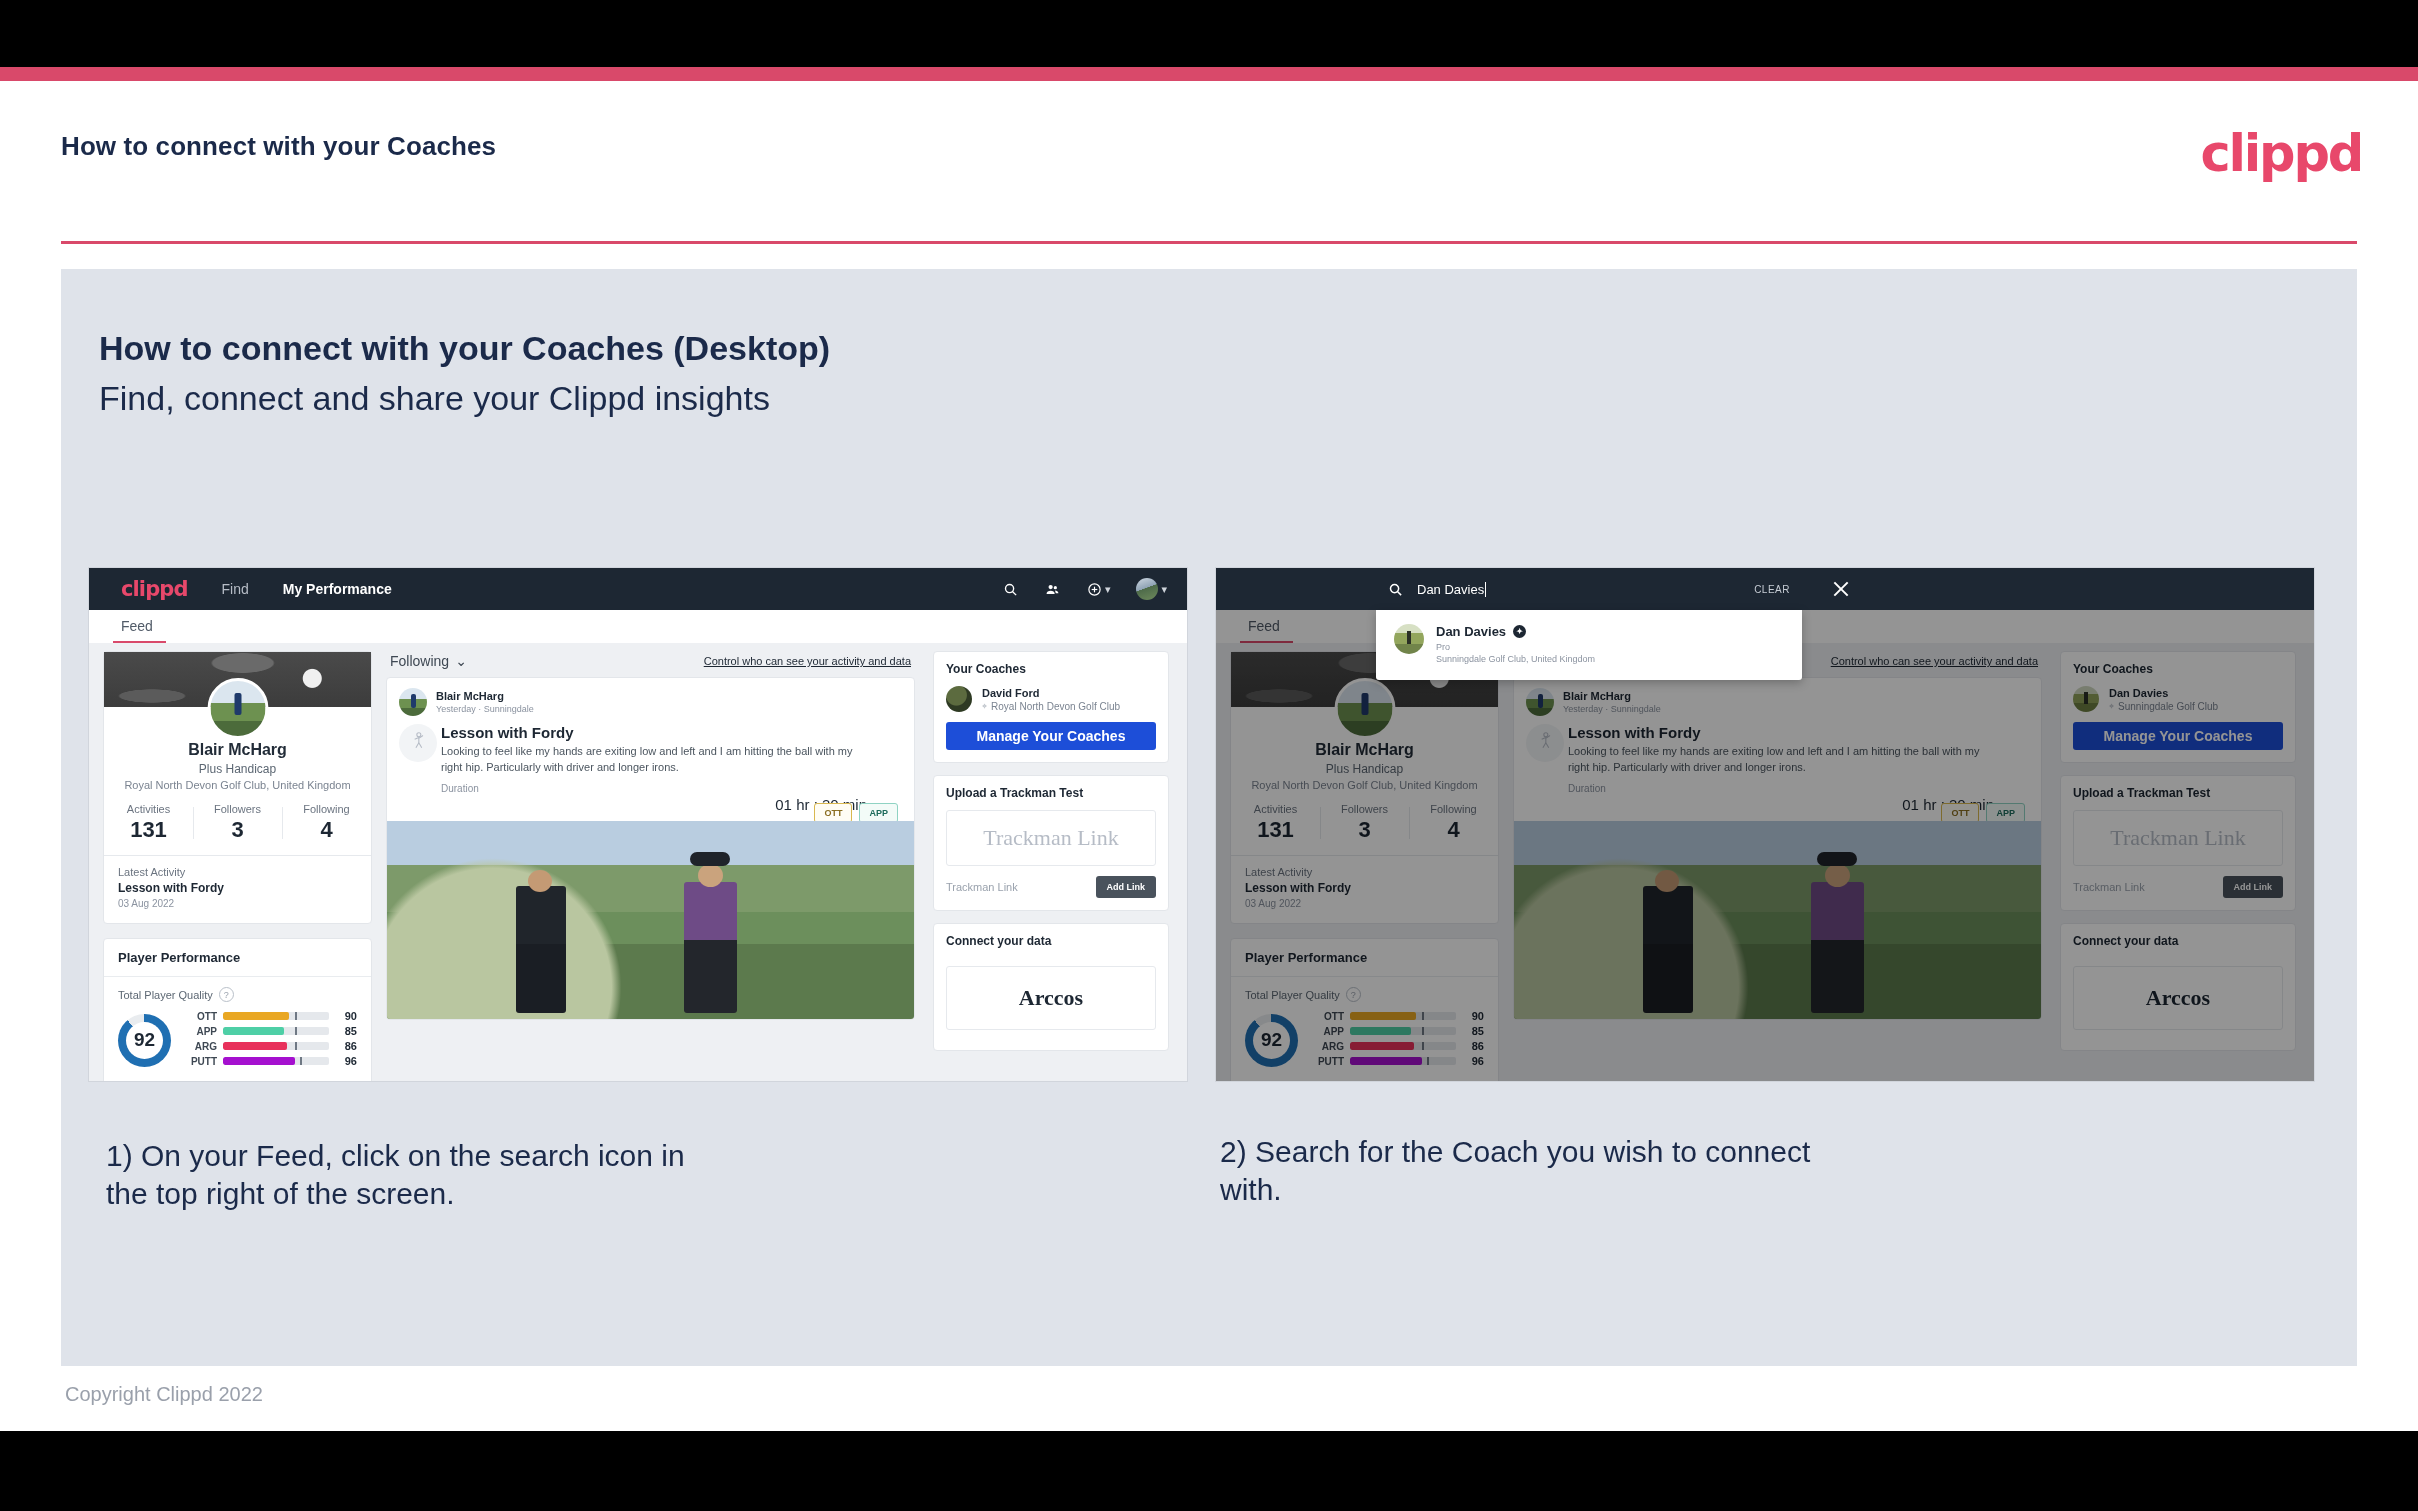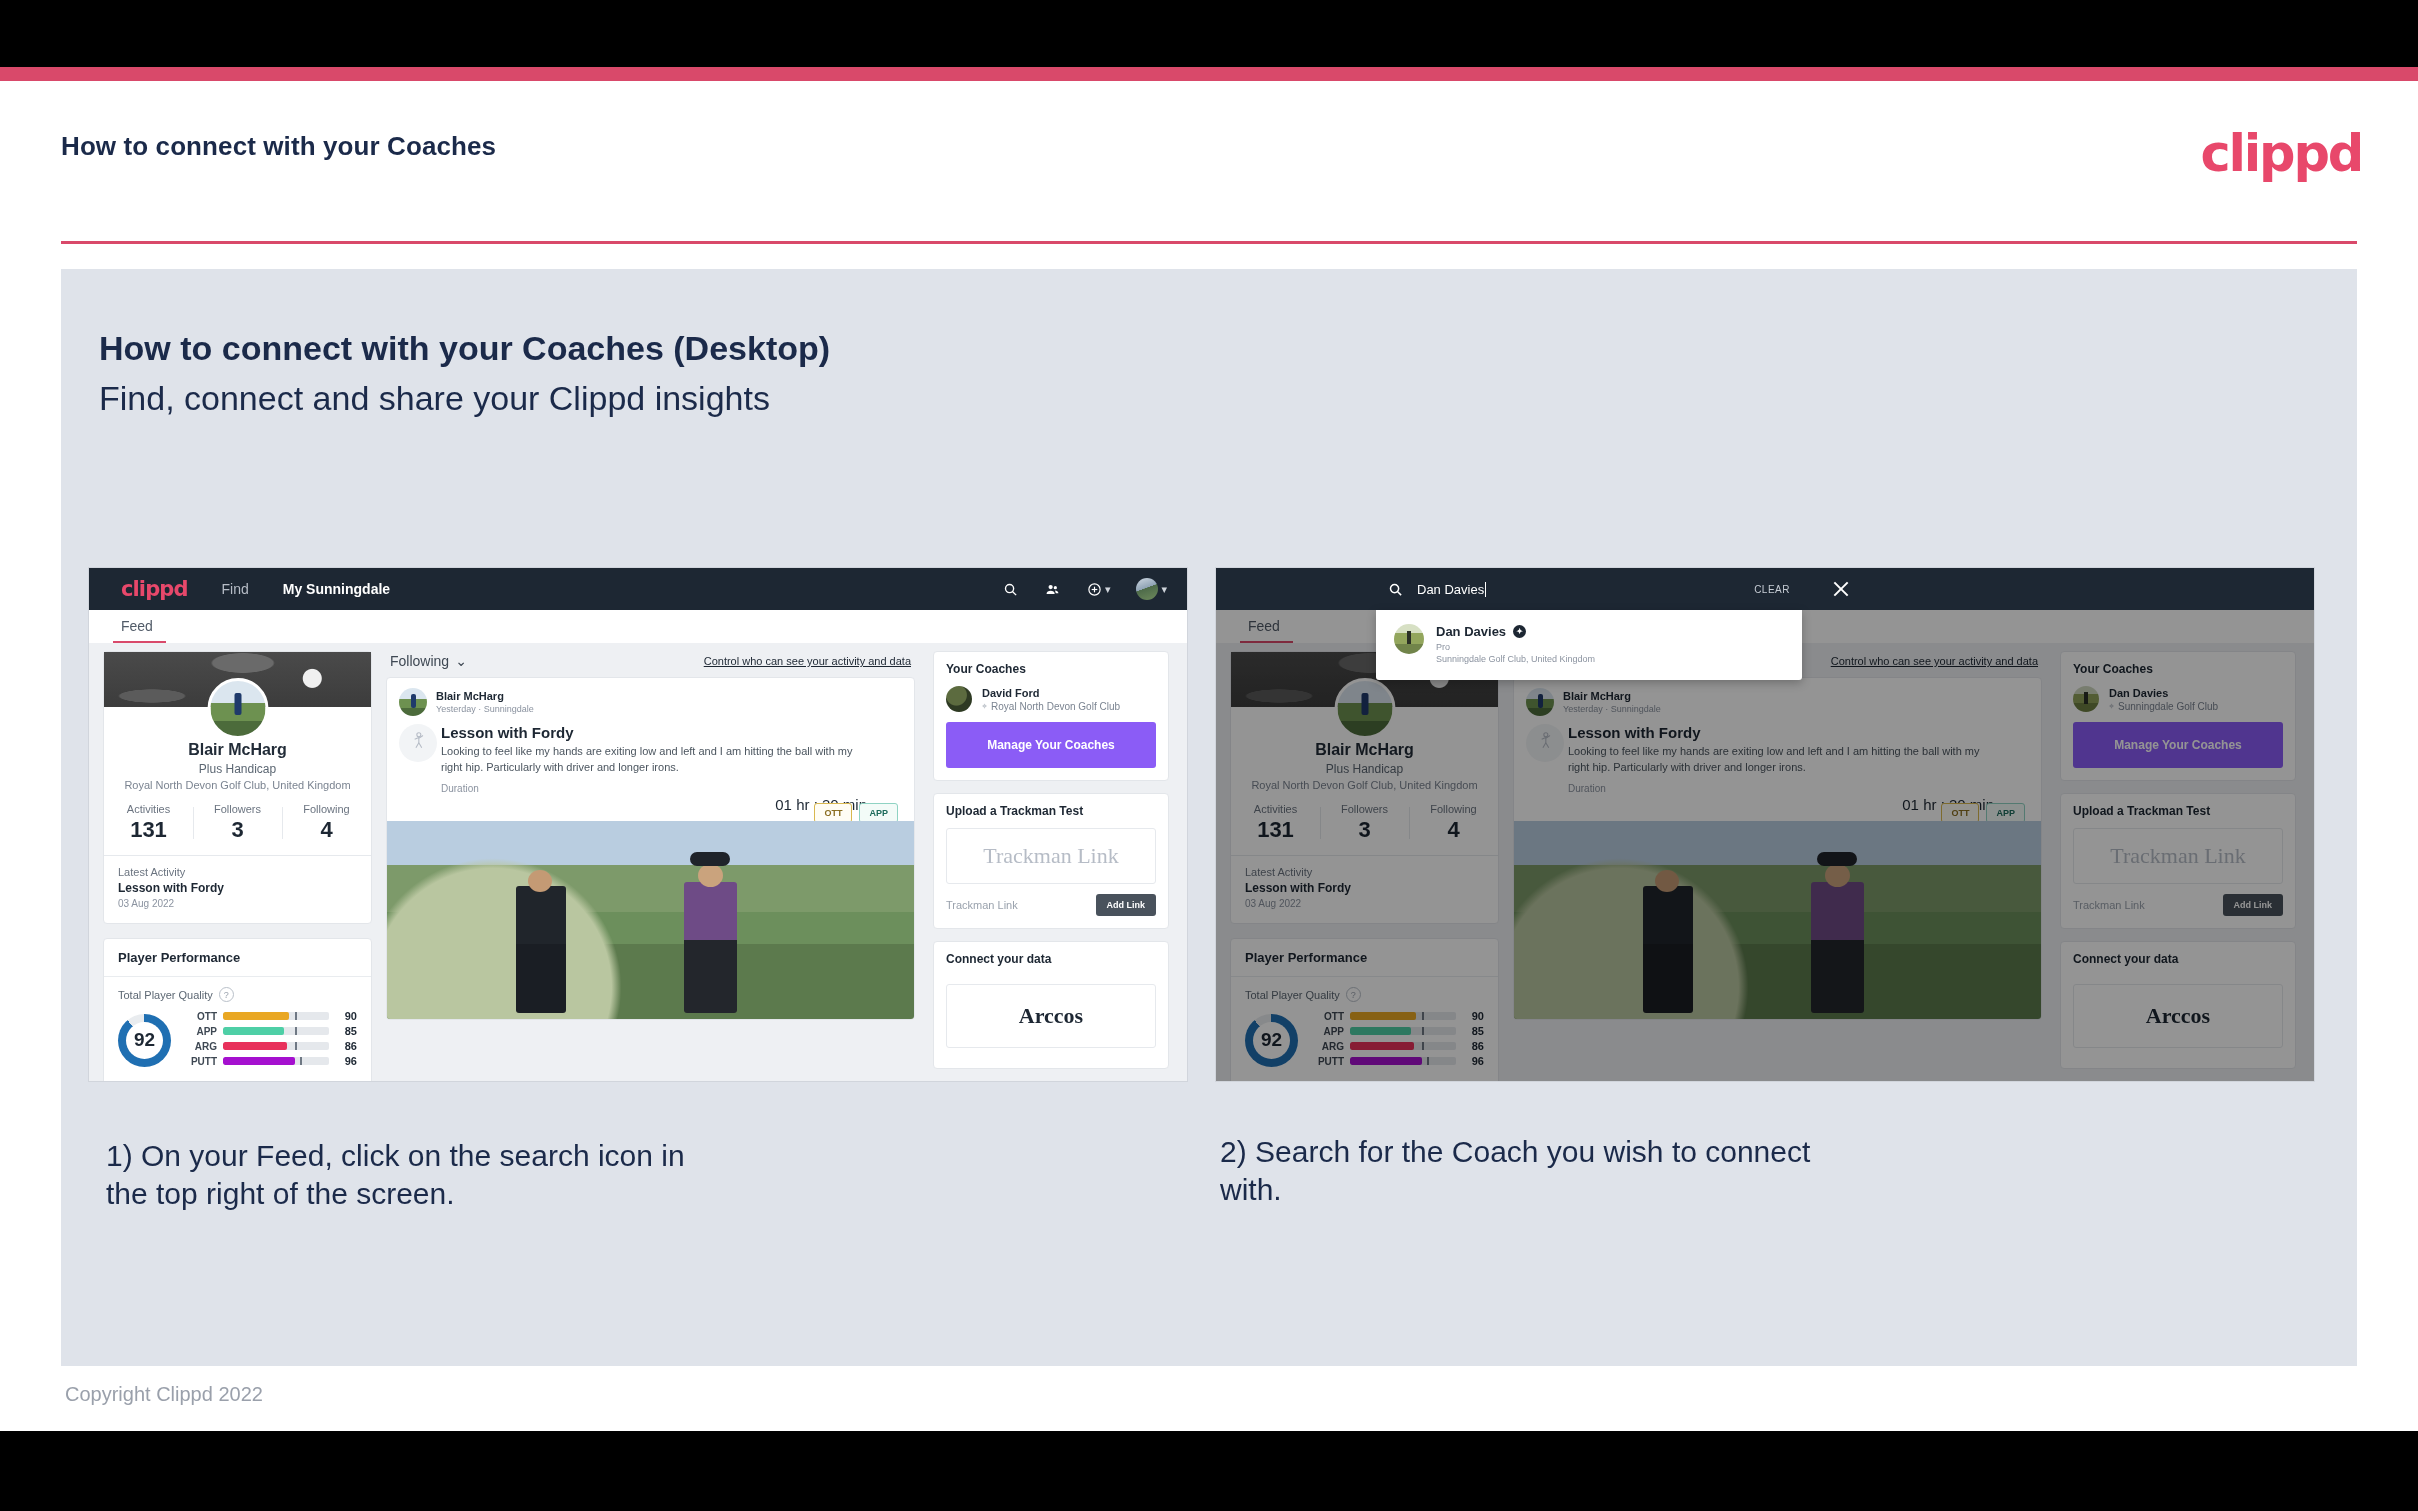--- a/index.html
+++ b/index.html
@@ -254,22 +254,22 @@
   .rc-head { padding: 10px 12px; font-size: 12px; font-weight:700; color:#1d2733; }
   .coach-row { display:flex; align-items:center; gap:10px; padding: 0 12px 10px 12px; }
   .coach-ava { width:26px;height:26px;border-radius:50%;flex:0 0 auto; }
   .coach-ava.df { background: radial-gradient(circle at 40% 35%, #5c6b3f 0 10px, #2e3a23 11px 100%); }
   .coach-ava.dd { background: linear-gradient(180deg,#cfd8c0 0 30%, #8fa05a 30% 66%, #6d7f42 66% 100%); position:relative; overflow:hidden;}
   .coach-ava.dd::after{content:"";position:absolute;left:44%;top:24%;width:4px;height:12px;background:#2a2f26;}
   .coach-name { font-size:11px; font-weight:700; color:#1d2733; }
   .coach-club { font-size:10px; color:#7b8491; margin-top:2px; display:flex; align-items:center; gap:4px; }
   .pin { color:#aab1ba; font-size:9px; }
   .btn-dark {
-    display:block; margin: 0 12px 12px 12px; background:#8b5cf6; color:#fff;
-    text-align:center; font-size:12px; font-weight:700; padding: 16px 0; border-radius:3px;
+    display:block; margin: 0 12px 12px 12px; background:#1d4ed8; color:#fff;
+    text-align:center; font-size:14px; font-weight:700; padding: 6px 0; border-radius:3px;
   }
   .tm-box {
     margin: 0 12px; border:1px solid #e6e9ed; border-radius:3px; padding: 14px 0;
     text-align:center; font-family:"Liberation Serif", serif; font-size:22px; color:#b6bcc6;
   }
   .tm-row { display:flex; align-items:center; justify-content:space-between; margin: 10px 12px 12px 12px; }
   .tm-placeholder { font-size:11px; color:#9aa2ad; }
   .btn-add {
     background:#49525c; color:#fff; font-size:9px; font-weight:700;
     padding:6px 11px; border-radius:3px;
@@ -337,21 +337,21 @@
 <div class="caption caption-1">1) On your Feed, click on the search icon in the top right of the screen.</div>
 <div class="caption caption-2">2) Search for the Coach you wish to connect with.</div>
 
 <div class="copyright">Copyright Clippd 2022</div>
 
 <div class="shot shot-1">
 
   <div class="app-nav">
     <div class="app-logo">clippd</div>
     <div class="nav-link">Find</div>
-    <div class="nav-link active">My Sunningdale</div>
+    <div class="nav-link active">My Performance</div>
     <div class="nav-right">
       <span class="nav-ico">
         <svg width="15" height="15" viewBox="0 0 24 24" fill="none" stroke="currentColor" stroke-width="2.2">
             <circle cx="10.5" cy="10.5" r="6.5"></circle>
             <line x1="15.5" y1="15.5" x2="21" y2="21"></line>
           </svg>
       </span>
       <span class="nav-ico">
         <svg width="17" height="15" viewBox="0 0 24 24" fill="currentColor">
             <circle cx="9" cy="8" r="3.4"></circle>

